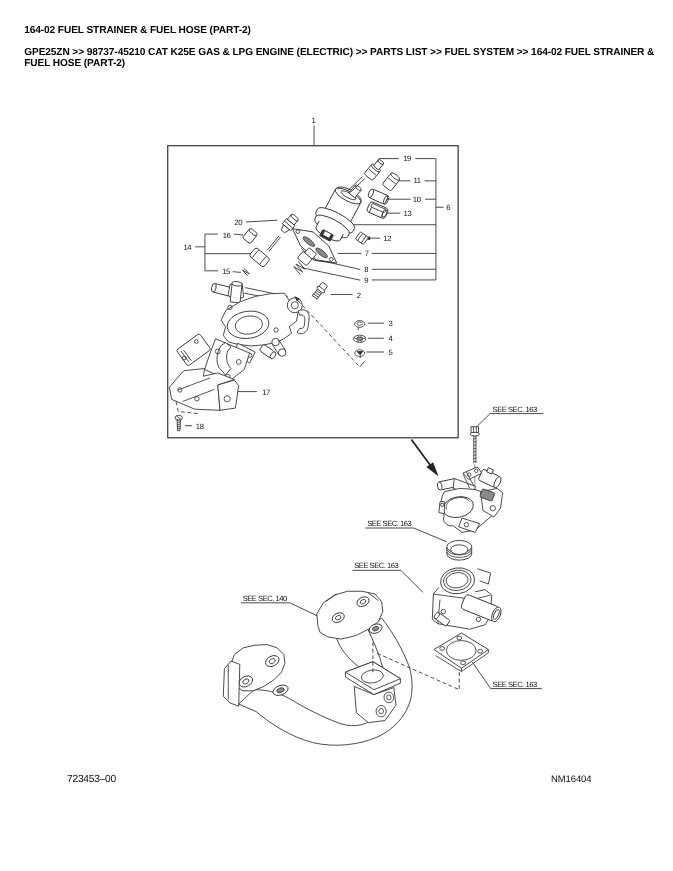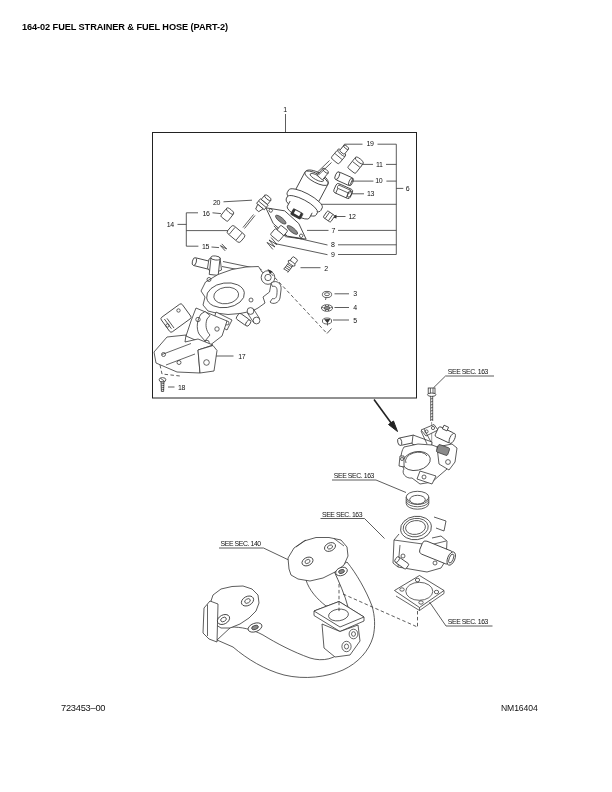--- a/index.html
+++ b/index.html
@@ -13,20 +13,21 @@
   .ln{stroke:#333;stroke-width:0.8;fill:none;}
   .pt{stroke:#333;stroke-width:0.8;fill:#fff;}
   .ptn{stroke:#333;stroke-width:0.75;fill:none;}
   .dk{stroke:#333;stroke-width:0.7;fill:#8a8a8a;}
   .dash{stroke:#333;stroke-width:0.8;fill:none;stroke-dasharray:3.5 2.4;}
 </style>
 </head>
 <body>
 <div id="page">
   <div class="h" style="left:22px;top:22.2px;">164-02 FUEL STRAINER &amp; FUEL HOSE (PART-2)</div>
+  <div class="h" style="left:22px;top:41.8px;line-height:10px;">GPE25ZN &gt;&gt; 98737-45210 CAT K25E GAS &amp; LPG ENGINE (ELECTRIC) &gt;&gt; PARTS LIST &gt;&gt; FUEL SYSTEM &gt;&gt; 164-02 FUEL STRAINER &amp;<br>FUEL HOSE (PART-2)</div>
 
   <svg width="612" height="792" viewBox="0 0 612 792">
 
     <rect x="152.5" y="132.5" width="264" height="265.5" fill="none" stroke="#222" stroke-width="1"></rect>
     <text class="num" x="285" y="112">1</text>
     <line class="ln" x1="285.5" y1="114" x2="285.5" y2="132"></line>
 
     <g id="rightlabels">
       <line class="ln" x1="396.3" y1="144.2" x2="396.3" y2="254.5"></line>
       <text class="num" x="370" y="146.4">19</text>

